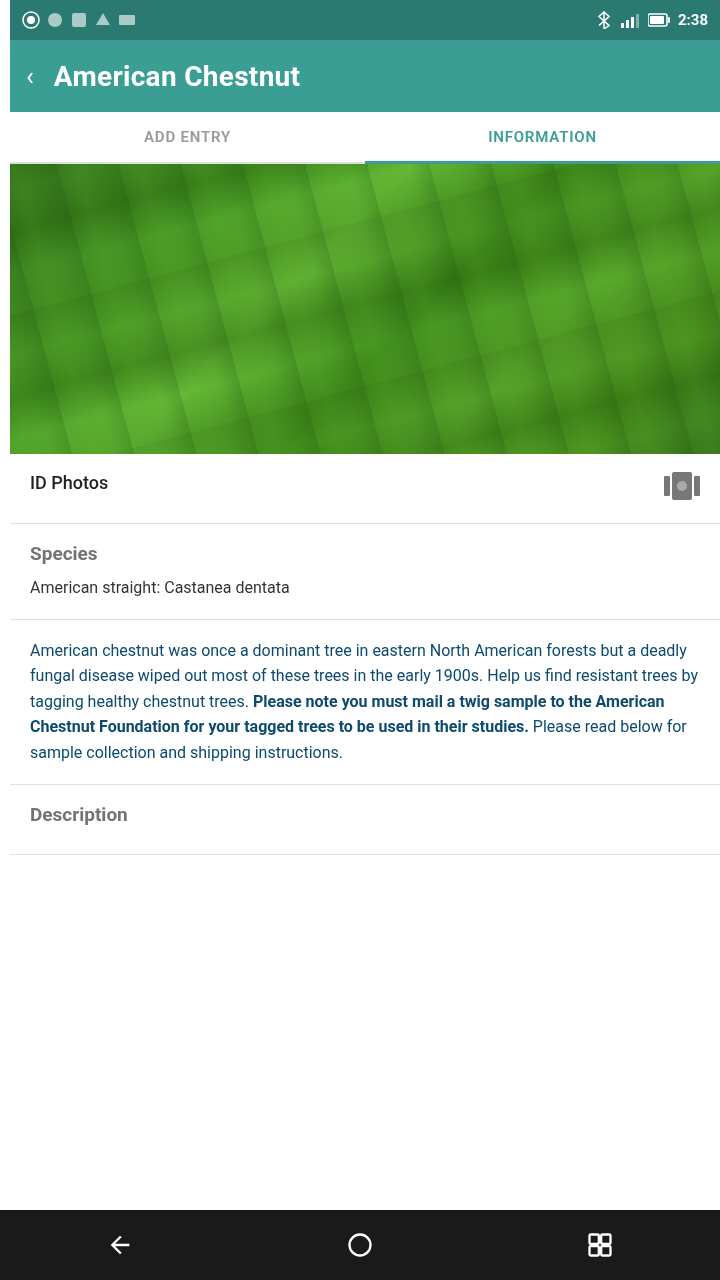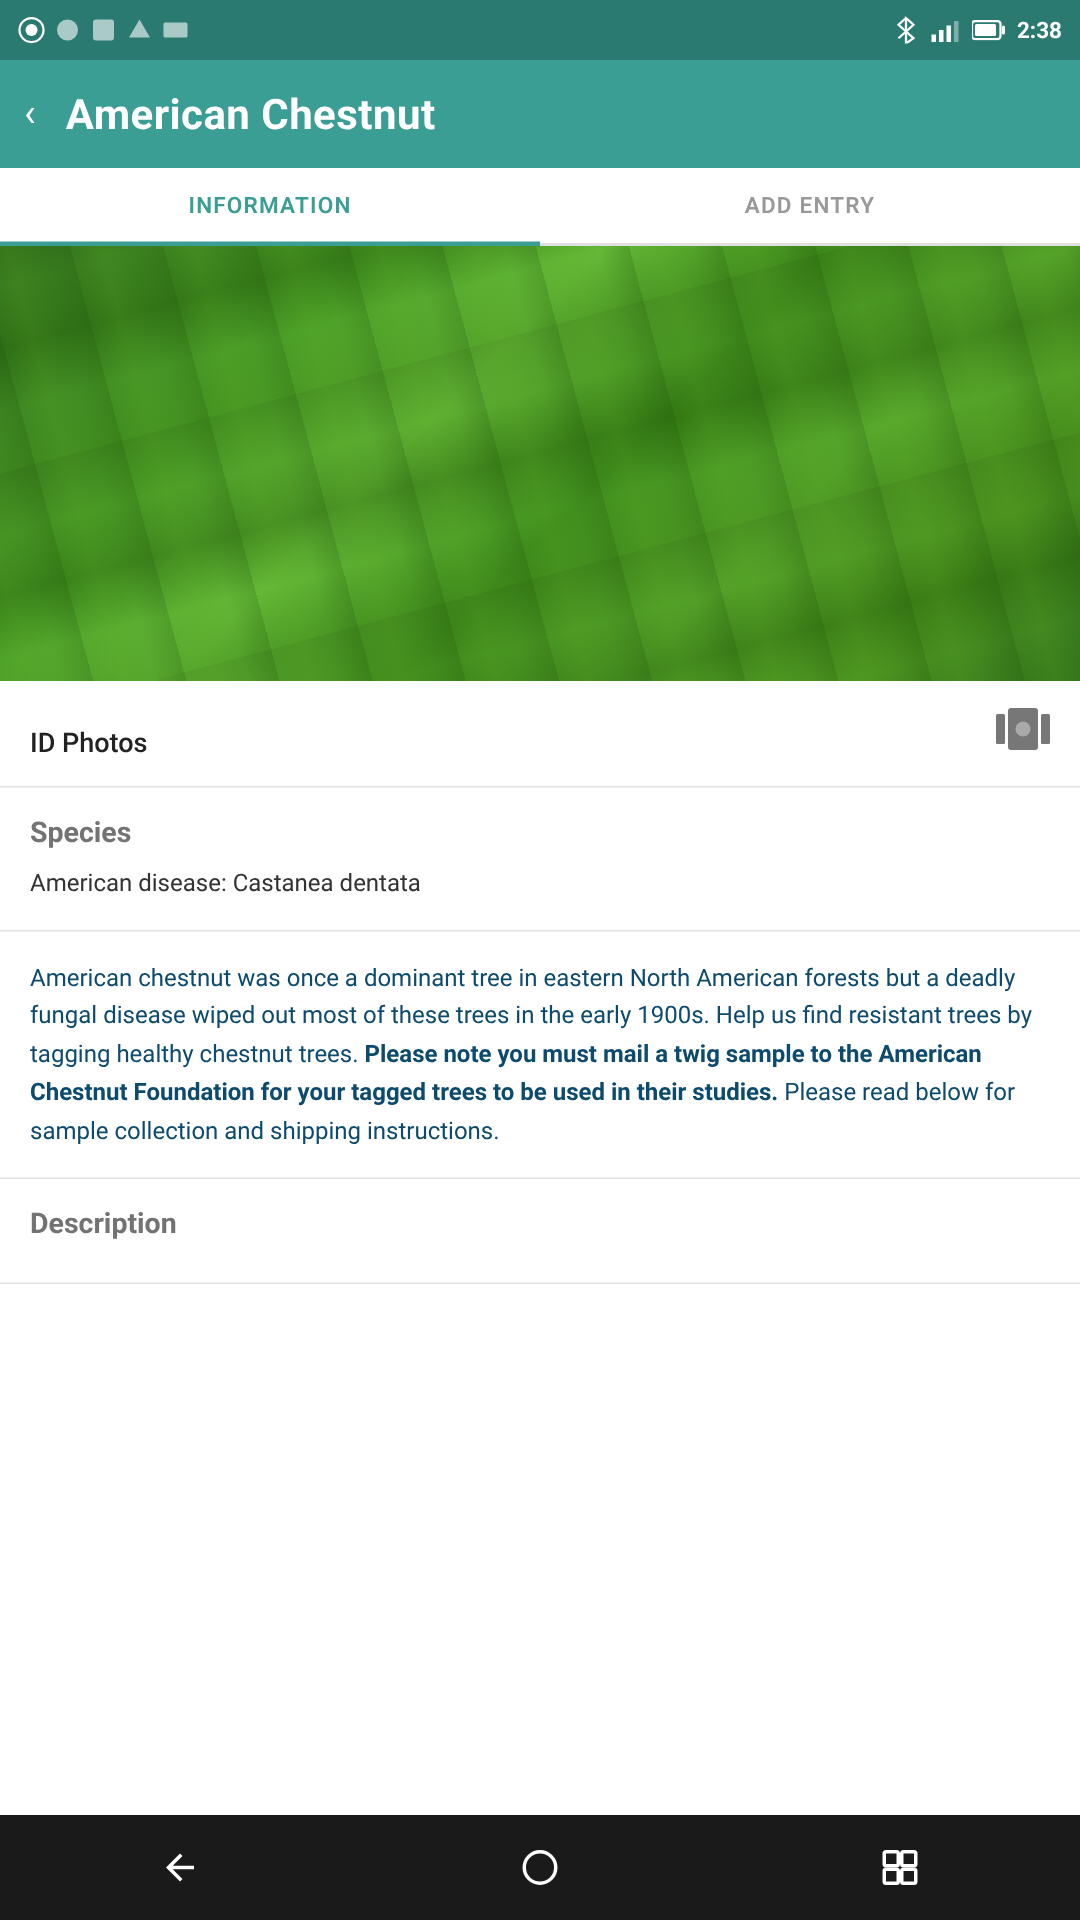--- a/index.html
+++ b/index.html
@@ -132,21 +132,21 @@
 
     
     .content {
       background: #fff;
       padding: 0;
     }
 
     
     .section-row {
       display: flex;
-      align-items: flex-end;
+      align-items: flex-start;
       justify-content: space-between;
       padding: 18px 20px;
       border-bottom: 1px solid #e0e0e0;
     }
     .section-row-title {
       font-size: 18px;
       font-weight: 500;
       color: #222;
     }
     .row-icon {
@@ -203,20 +203,21 @@
     }
     .nav-btn svg {
       fill: #fff;
       width: 28px;
       height: 28px;
     }
 
     
     .scroll-content {
       padding-bottom: 70px;
+      padding-left: 10px;
     }
   </style>
 </head>
 <body>
 
 <div class="scroll-content">
 
   <div class="status-bar">
     <div class="status-icons-left">
 
@@ -256,25 +257,25 @@
       <span class="status-time">2:38</span>
     </div>
   </div>
 
   <div class="app-bar">
     <div class="back-icon">‹</div>
     <span class="app-title">American Chestnut</span>
   </div>
 
   <div class="tabs-container">
+    <div class="tab">
+      <span>ADD ENTRY</span>
+    </div>
     <div class="tab active">
       <span>INFORMATION</span>
-    </div>
-    <div class="tab">
-      <span>ADD ENTRY</span>
     </div>
   </div>
 
   <div class="hero-image">
     
   </div>
 
   <div class="content">
 
     <div class="section-row">
@@ -287,21 +288,21 @@
           <rect x="30" y="4" width="6" height="20" rx="1"></rect>
           <circle cx="18" cy="14" r="5" fill="#aaa"></circle>
         </svg>
       </span>
     </div>
 
 
     <div class="info-section">
       <div class="info-section-title">Species</div>
       <p class="species-text">
-        <span>American disease: </span><span class="species-italic">Castanea dentata</span>
+        <span>American straight: </span><span class="species-italic">Castanea dentata</span>
       </p>
     </div>
 
     <div class="info-section">
       <p class="info-section-text">
         <span>American chestnut was once a dominant tree in eastern North American forests but a deadly fungal disease wiped out most of these trees in the early 1900s. Help us find resistant trees by tagging healthy chestnut trees.</span>
         <strong>Please note you must mail a twig sample to the American Chestnut Foundation for your tagged trees to be used in their studies.</strong>
         <span>Please read below for sample collection and shipping instructions.</span>
       </p>
     </div>

